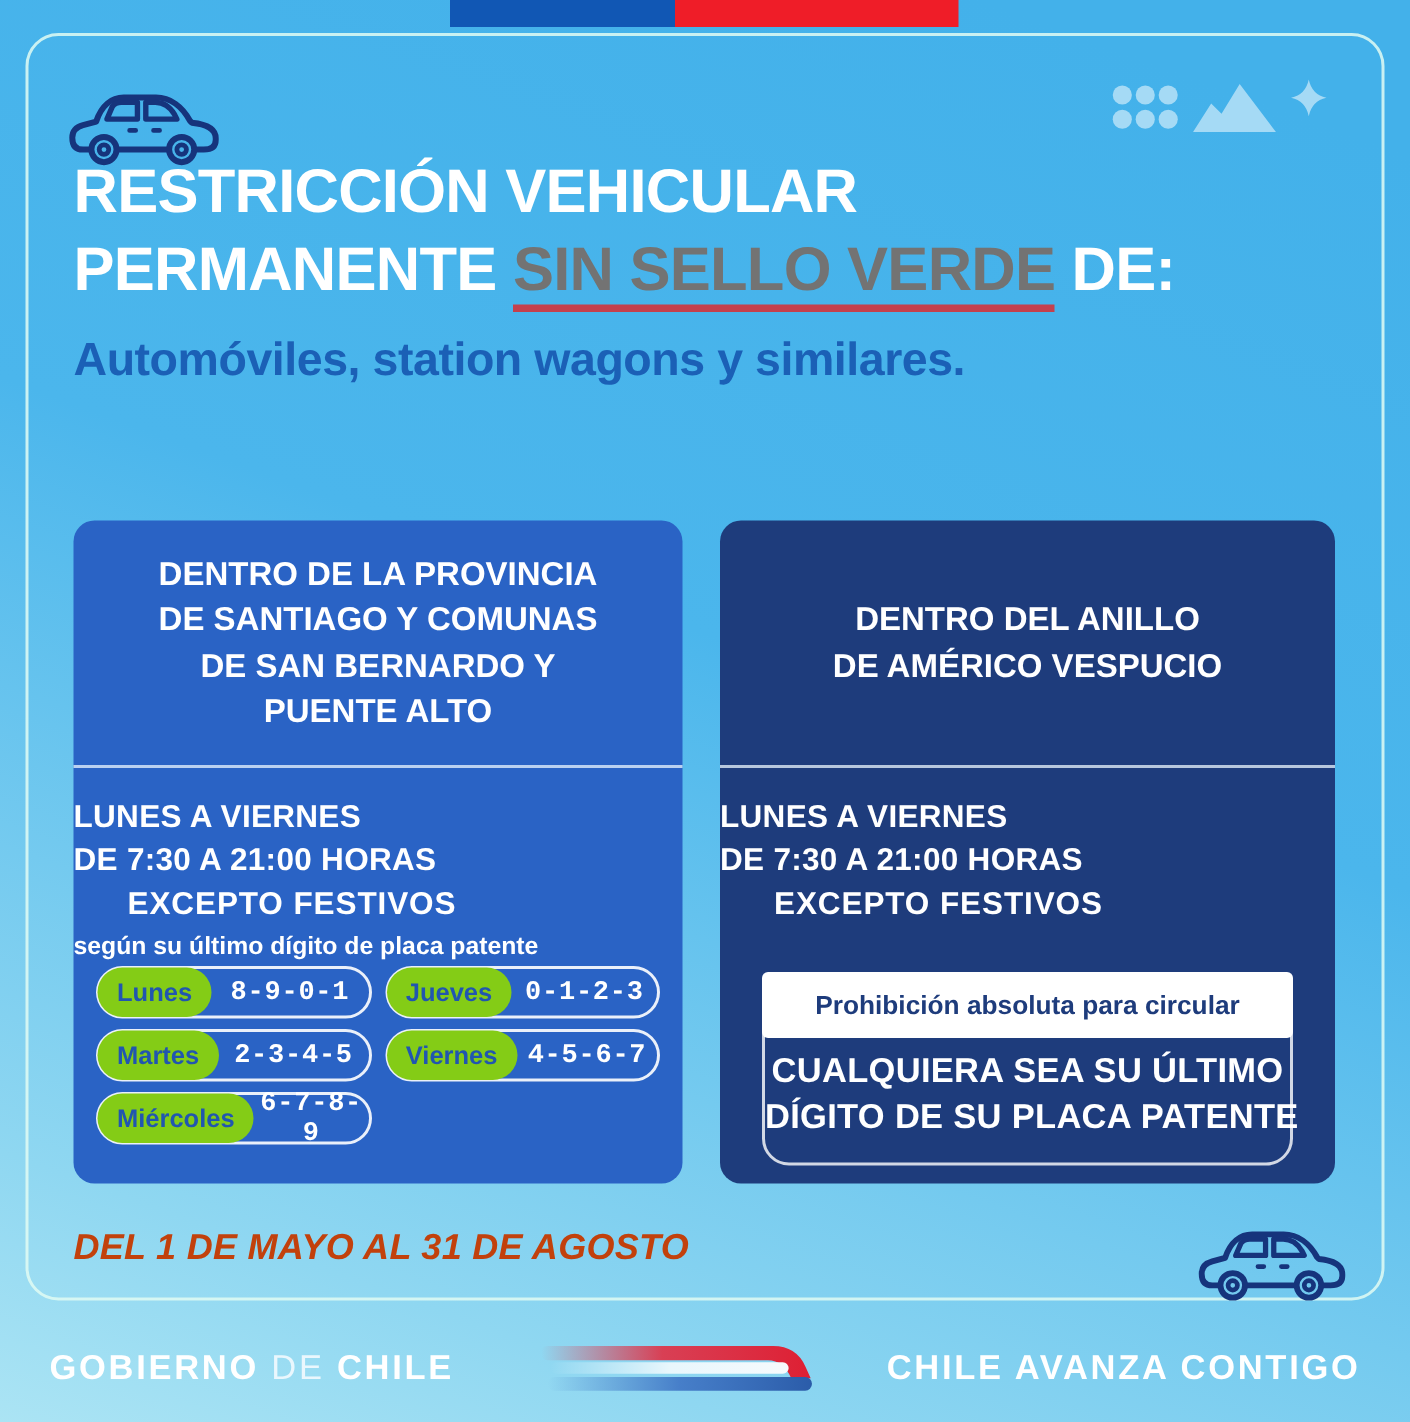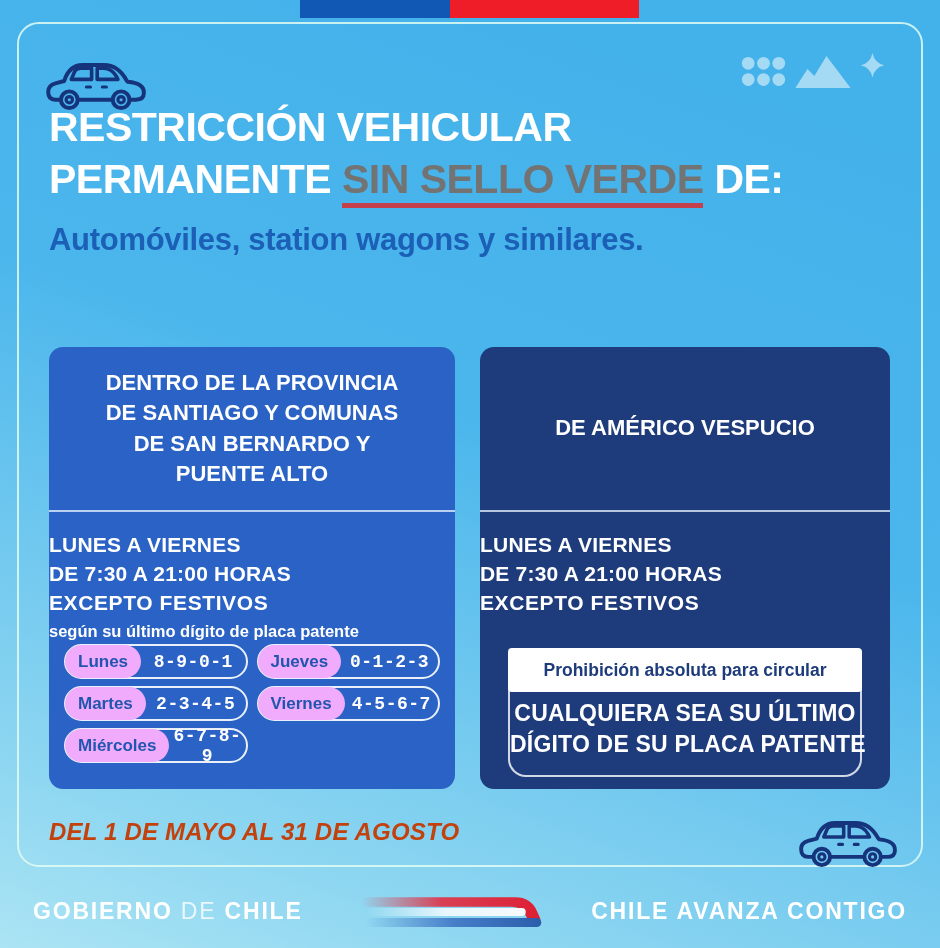--- a/index.html
+++ b/index.html
@@ -42,34 +42,34 @@
     position:absolute;left:0;right:0;top:0;height:163px;
     display:flex;flex-direction:column;align-items:center;justify-content:center;
     font-size:22px;font-weight:800;line-height:1.38;text-align:center;
   }
   .card .head span{display:block;white-space:nowrap;}
   .card .divider{position:absolute;left:0;right:0;top:163px;height:2px;background:rgba(235,246,255,.75);}
   .card .sched{
     position:absolute;left:0;right:0;top:184px;text-align:left;
     font-size:21px;font-weight:800;line-height:1.38;letter-spacing:.2px;
   }
-  .card .sched .xbold{letter-spacing:.6px;}
+  .card .sched .xbold{letter-spacing:.6px;padding-left:36px;}
   .card .sched .note{font-size:16.5px;font-weight:700;letter-spacing:0;margin-top:2px;}
   
   .days{
     position:absolute;left:15px;right:15px;top:297px;
     display:grid;grid-template-columns:1fr 1fr;column-gap:9px;row-gap:7px;
   }
   .day-pill{
     height:35px;border:2px solid rgba(255,255,255,.9);border-radius:19px;
     display:flex;align-items:center;box-sizing:border-box;background:transparent;
   }
   .day-chip{
     align-self:stretch;display:flex;align-items:center;justify-content:center;
-    background:#f0abfc;border-radius:17px;padding:0 13px;margin:-1px 0 -1px -1px;
+    background:#84cc16;border-radius:17px;padding:0 13px;margin:-1px 0 -1px -1px;
     color:#2156b0;font-size:17px;font-weight:700;
   }
   .day-digits{flex:1;text-align:center;color:#fff;font-size:18px;font-weight:800;letter-spacing:.5px;font-family:Liberation Mono, monospace;}
   
   .prohib-box{
     position:absolute;left:28px;right:28px;top:301px;height:129px;
     border:2px solid rgba(255,255,255,.8);border-radius:18px;box-sizing:border-box;
   }
   .prohib-pill{
     position:absolute;left:-2px;right:-2px;top:-2px;height:44px;
@@ -185,20 +185,21 @@
       </div>
       <div class="day-pill">
         <span class="day-chip">Miércoles</span>
         <span class="day-digits">6-7-8-9</span>
       </div>
     </div>
   </section>
 
   <section class="card right">
     <div class="head">
+      <span>DENTRO DEL ANILLO</span>
       <span>DE AMÉRICO VESPUCIO</span>
     </div>
     <div class="divider"></div>
     <div class="sched">
       <div>LUNES A VIERNES</div>
       <div>DE 7:30 A 21:00 HORAS</div>
       <div class="xbold">EXCEPTO FESTIVOS</div>
     </div>
     <div class="prohib-box">
       <div class="prohib-pill">Prohibición absoluta para circular</div>

